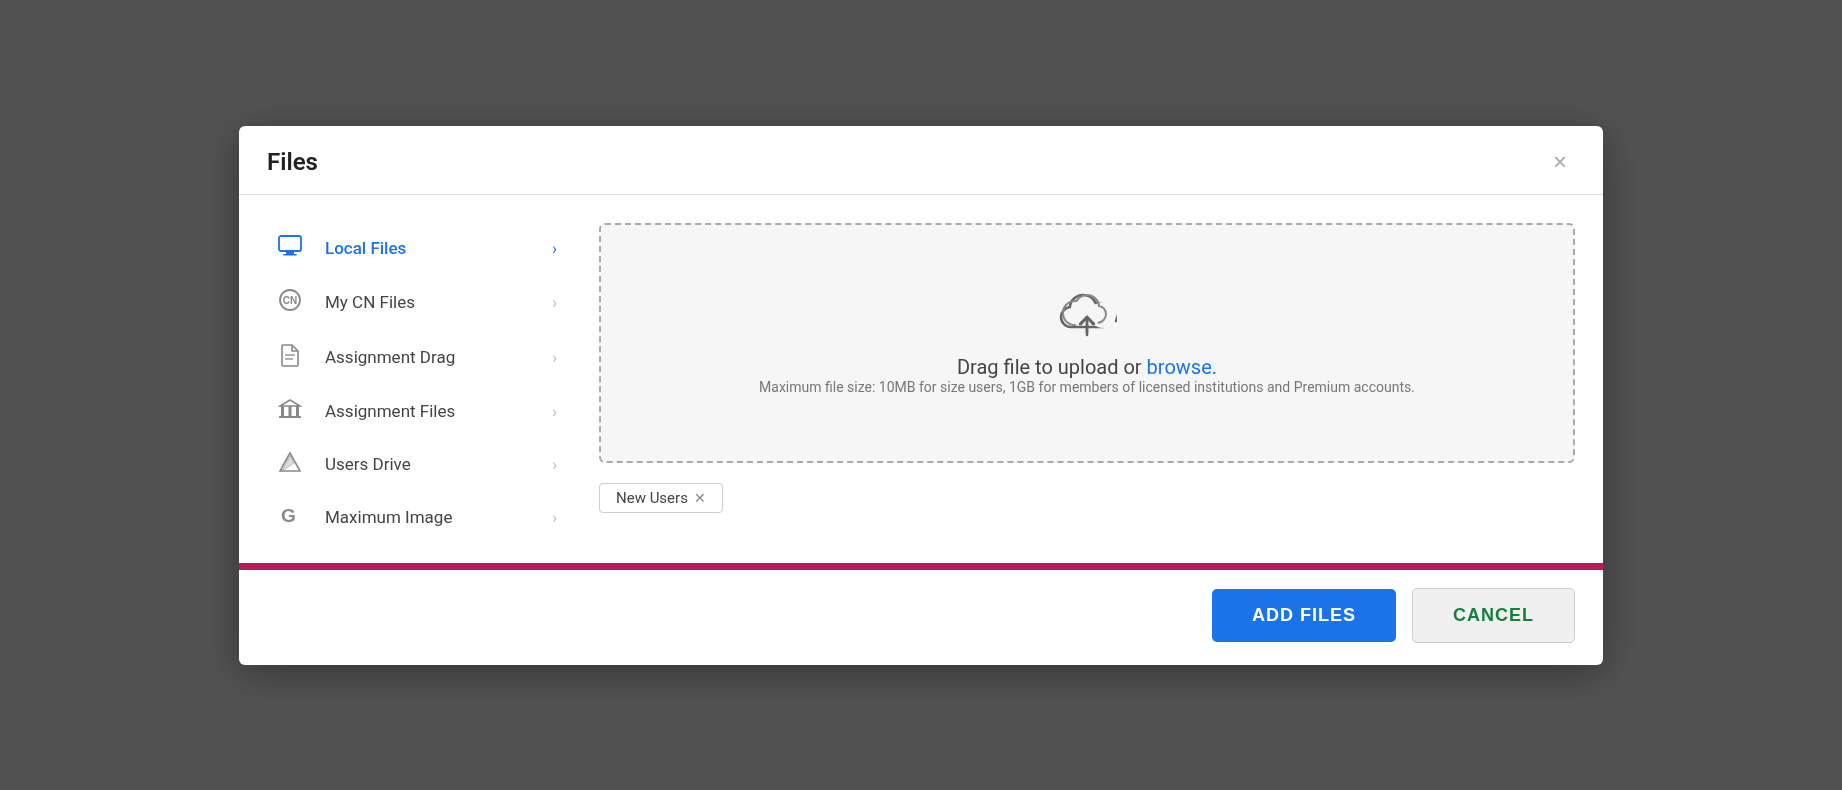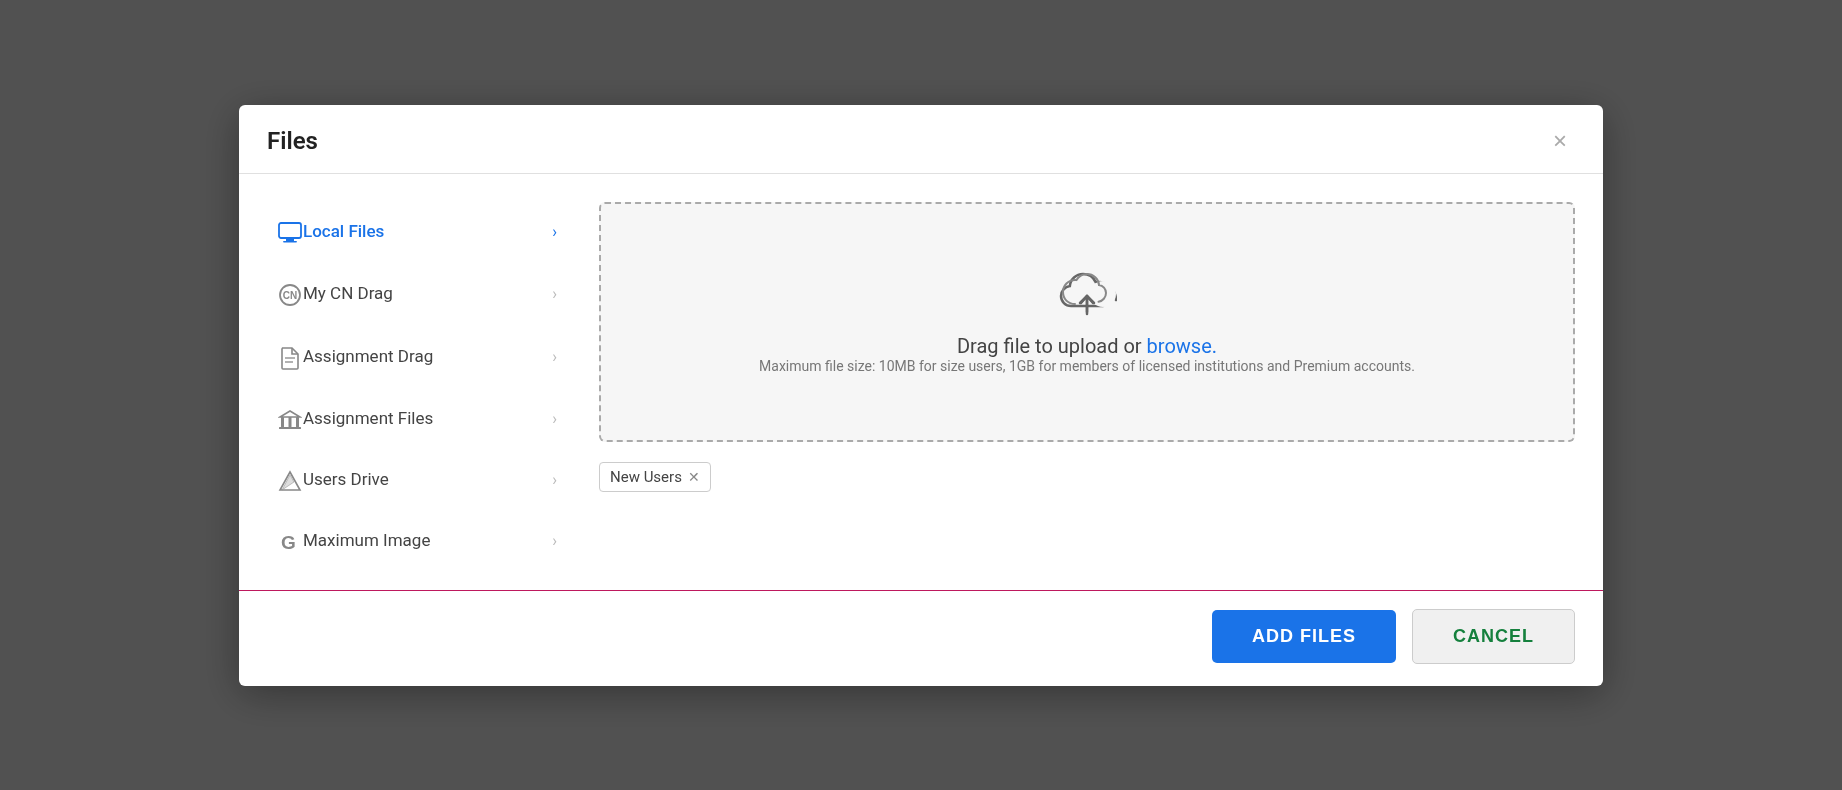--- a/index.html
+++ b/index.html
@@ -72,38 +72,37 @@
       width: 300px;
       flex-shrink: 0;
       display: flex;
       flex-direction: column;
       gap: 2px;
     }
 
     .sidebar-item {
       display: flex;
       align-items: center;
-      gap: 0;
+      gap: 22px;
       padding: 12px 10px;
       border-radius: 4px;
       cursor: pointer;
       color: #444;
       font-size: 17px;
     }
 
     .sidebar-item.active {
       color: #1a73e8;
     }
 
     .sidebar-item-icon {
       width: 26px;
       text-align: center;
       font-size: 20px;
       flex-shrink: 0;
-      margin-top: 8px;
     }
 
     .sidebar-item-label {
       flex: 1;
       font-size: 17px;
     }
 
     .sidebar-item.active .sidebar-item-label {
       color: #1a73e8;
       font-weight: 500;
@@ -161,39 +160,39 @@
       align-items: center;
     }
 
     .tag {
       display: flex;
       align-items: center;
       gap: 6px;
       background: #fff;
       border: 1px solid #ccc;
       border-radius: 4px;
-      padding: 5px 10px;
+      padding: 5px 16px;
       font-size: 15px;
       color: #444;
     }
 
     .tag-remove {
       cursor: pointer;
       color: #888;
       font-size: 14px;
       line-height: 1;
     }
 
     .modal-footer {
       display: flex;
       align-items: center;
       justify-content: flex-end;
       gap: 16px;
       padding: 18px 28px 22px 28px;
-      border-top: 1px solid #be185d;
+      border-top: 7px solid #be185d;
     }
 
     .btn-add-files {
       background: #1a73e8;
       color: #fff;
       border: none;
       border-radius: 5px;
       padding: 16px 40px;
       font-size: 18px;
       font-weight: 700;
@@ -249,21 +248,21 @@
           <span class="sidebar-chevron">›</span>
         </div>
 
         <div class="sidebar-item">
           <span class="sidebar-item-icon">
             <svg width="24" height="24" viewBox="0 0 24 24" fill="none" xmlns="http://www.w3.org/2000/svg">
               <circle cx="12" cy="12" r="10" stroke="#888" stroke-width="1.8" fill="none"></circle>
               <text x="12" y="16" text-anchor="middle" font-size="10" fill="#888" font-family="Arial" font-weight="bold">CN</text>
             </svg>
           </span>
-          <span class="sidebar-item-label">My CN Drag</span>
+          <span class="sidebar-item-label">My CN Files</span>
           <span class="sidebar-chevron">›</span>
         </div>
 
         <div class="sidebar-item">
           <span class="sidebar-item-icon">
             <svg width="20" height="24" viewBox="0 0 20 24" fill="none" xmlns="http://www.w3.org/2000/svg">
               <path d="M2 2h10l6 6v14a1 1 0 01-1 1H3a1 1 0 01-1-1V3a1 1 0 011-1z" stroke="#888" stroke-width="1.6" fill="none"></path>
               <path d="M12 2v6h6" stroke="#888" stroke-width="1.6" fill="none"></path>
               <line x1="5" y1="12" x2="15" y2="12" stroke="#888" stroke-width="1.3"></line>
               <line x1="5" y1="16" x2="13" y2="16" stroke="#888" stroke-width="1.3"></line>

